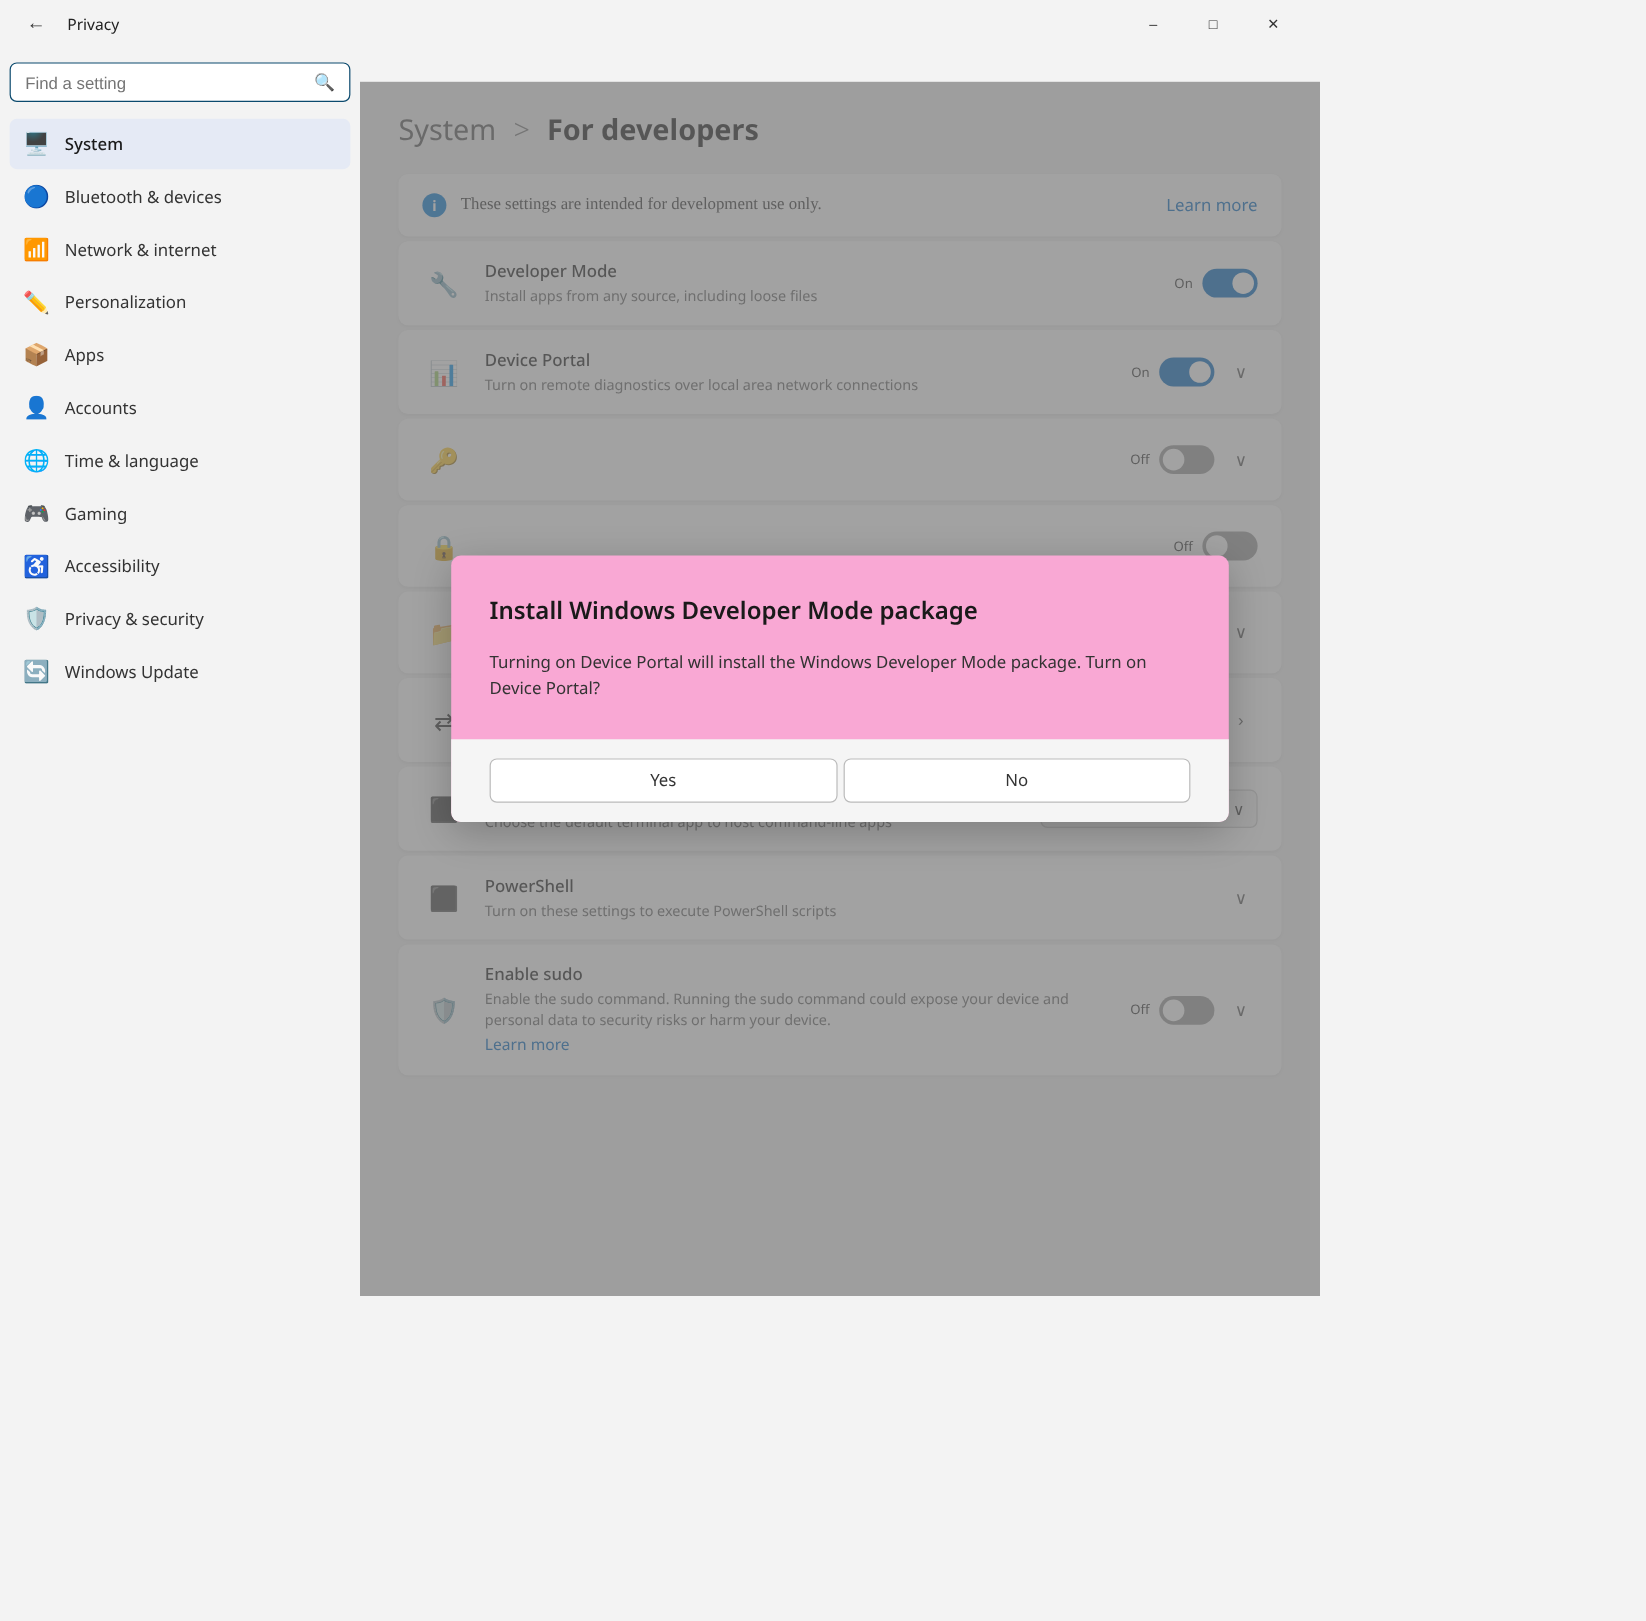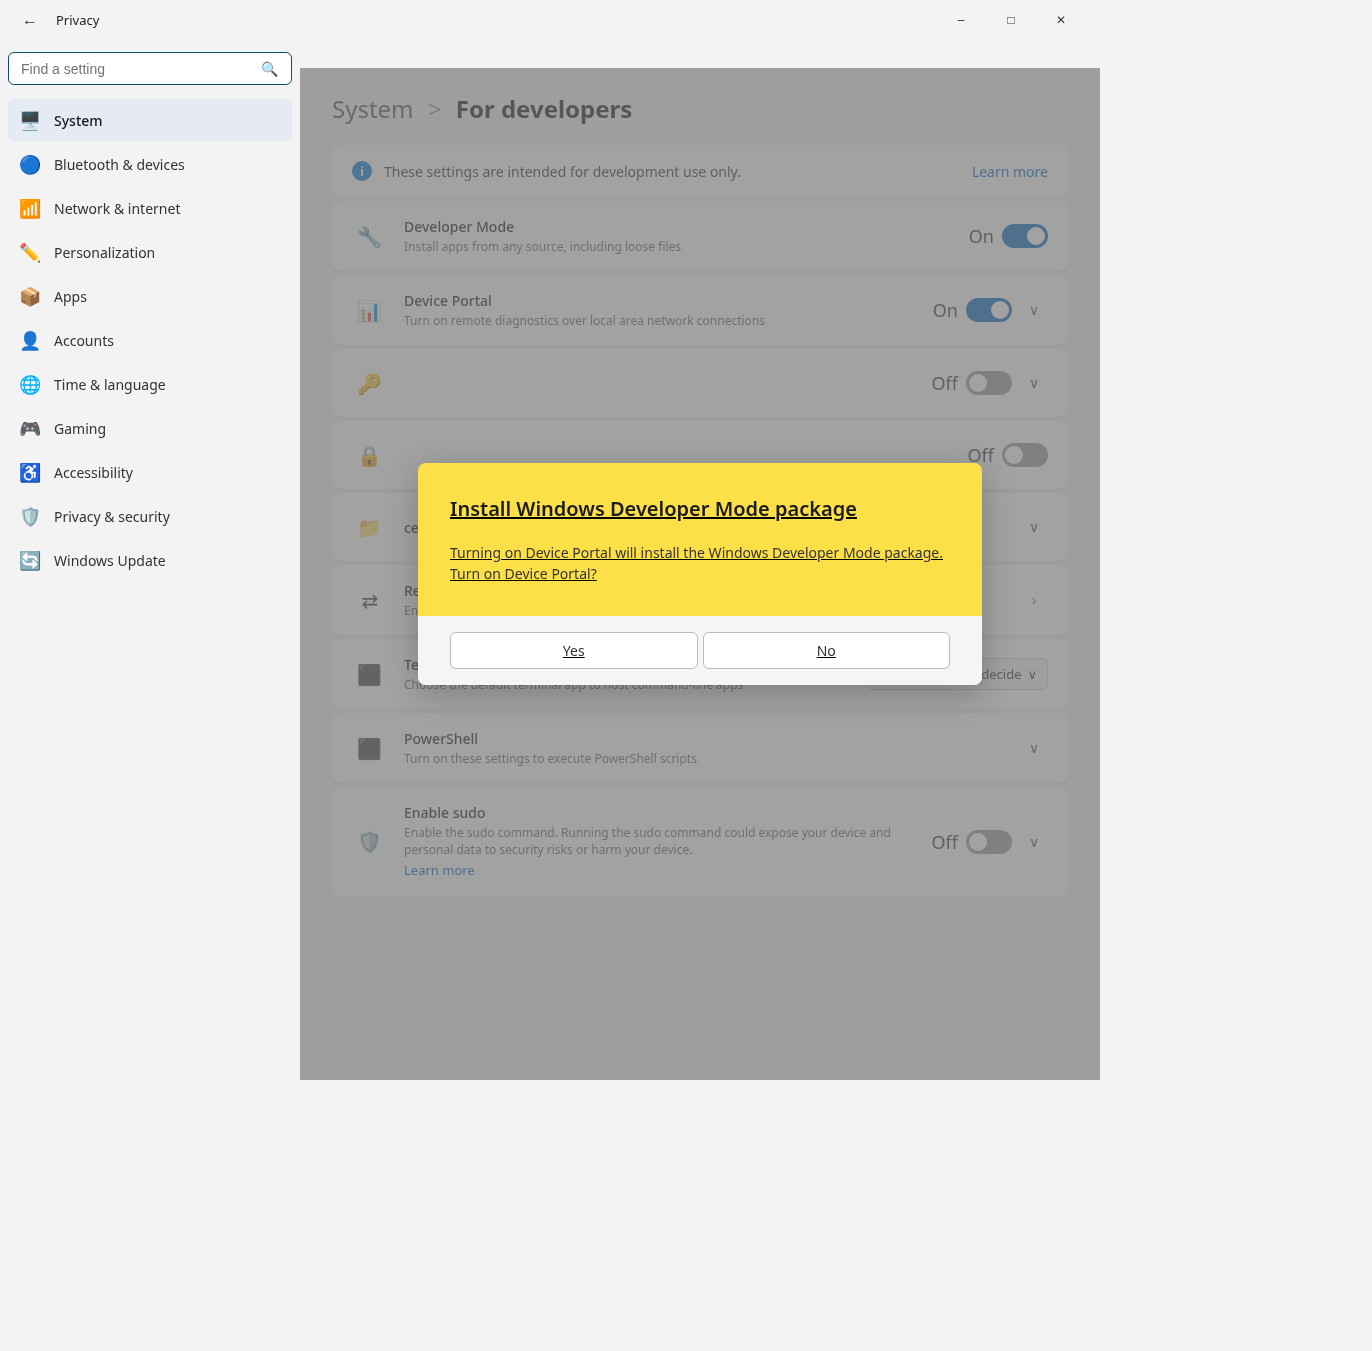--- a/index.html
+++ b/index.html
@@ -183,20 +183,21 @@
       justify-content: center;
       color: white;
       font-size: 12px;
       font-weight: bold;
       flex-shrink: 0;
     }
     .info-text {
       flex: 1;
       font-size: 14px;
       color: #333;
+      font-family: Liberation Serif, serif;
     }
     .learn-more-link {
       color: #0067c0;
       font-size: 14px;
       cursor: pointer;
       text-decoration: none;
       white-space: nowrap;
     }
 
     .settings-card {
@@ -238,21 +239,21 @@
       color: #666;
       margin-top: 2px;
     }
     .setting-control {
       display: flex;
       align-items: center;
       gap: 8px;
       flex-shrink: 0;
     }
     .toggle-label {
-      font-size: 18px;
+      font-size: 11px;
       color: #333;
     }
 
     
     .toggle {
       width: 46px;
       height: 24px;
       border-radius: 12px;
       position: relative;
       cursor: pointer;
@@ -324,26 +325,25 @@
       position: absolute;
       top: 0; left: 0; right: 0; bottom: 0;
       background: rgba(0,0,0,0.35);
       display: flex;
       align-items: center;
       justify-content: center;
       z-index: 100;
     }
 
     .modal {
-      background: #fde047;
+      background: #f9a8d4;
       border-radius: 8px;
-      width: 564px;
+      width: 648px;
       padding: 32px 32px 24px 32px;
       box-shadow: 0 8px 32px rgba(0,0,0,0.22);
-      text-decoration: underline;
     }
     .modal-title {
       font-size: 20px;
       font-weight: 600;
       color: #1a1a1a;
       margin-bottom: 20px;
     }
     .modal-body {
       font-size: 14px;
       color: #333;

